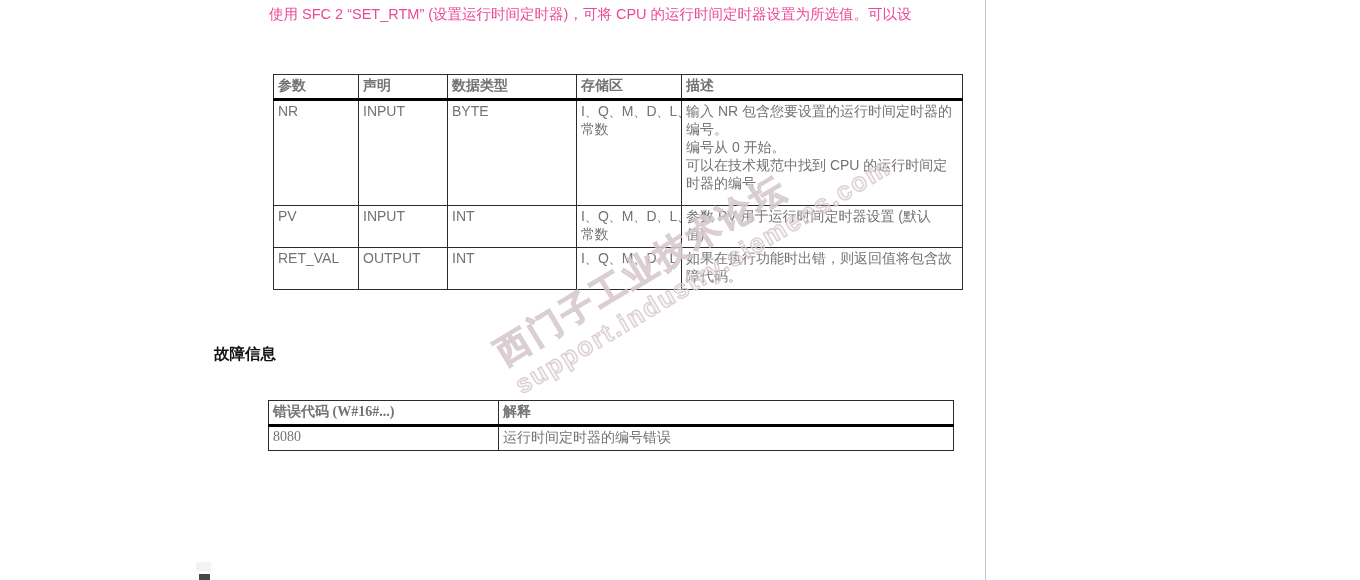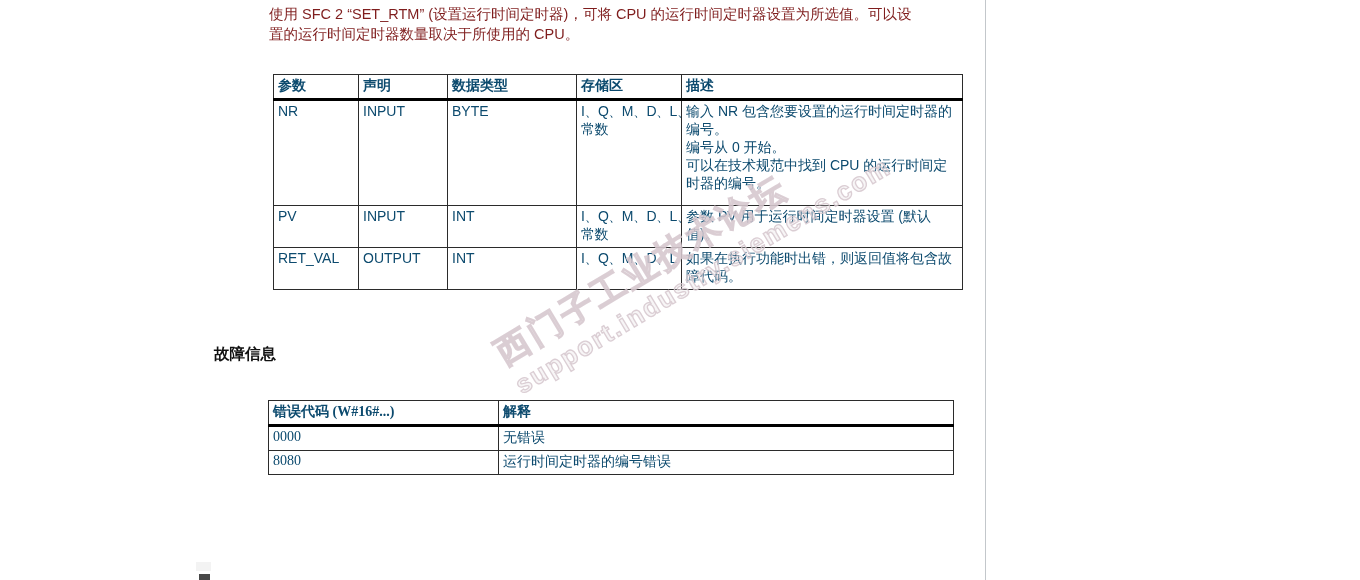--- a/index.html
+++ b/index.html
@@ -2,25 +2,25 @@
 <html><head>
 <meta charset="utf-8">
 <style>
   html,body{margin:0;padding:0;background:#fff;}
   body{width:1360px;height:580px;position:relative;overflow:hidden;
        font-family:"Liberation Sans","DejaVu Sans",sans-serif;color:#1c1c1c;}
 
   .page{position:absolute;left:0;top:0;width:1360px;height:580px;background:#ffffff;}
 
   .intro{position:absolute;left:269px;top:5px;width:700px;
-         font-size:14.5px;line-height:19.5px;color:#7f1d1d;}
+         font-size:14.5px;line-height:19.5px;color:#ec4899;}
 
   
   table{border-collapse:collapse;table-layout:fixed;position:absolute;
-        font-size:14px;color:#0c4a6e;padding-left:18px;}
+        font-size:14px;color:#737373;padding-left:18px;}
   th,td{border:1px solid #2b2b2b;padding:2px 4px 3px 4px;vertical-align:top;
         text-align:left;font-weight:normal;overflow:hidden;}
   thead th{font-weight:bold;border-bottom:3px solid #000;}
 
   .params-table{left:273px;top:74px;width:689px;}
   .params-table thead th{height:16px;}
   .row-nr  td{height:99px;}
   .row-pv  td{height:33px;}
   .row-ret td{height:31px;margin-top:41px;}
   .para + .para{}
@@ -49,21 +49,20 @@
   .frag-light{position:absolute;left:196px;top:562px;width:15px;height:9px;background:#555;opacity:0.07;}
   .frag-dark{position:absolute;left:199px;top:574px;width:11px;height:6px;background:#1a1a1a;opacity:0.8;}
 </style>
 </head>
 <body>
 
 <div class="page">
 
   <div class="intro">
     <div>使用 SFC 2 “SET_RTM” (设置运行时间定时器)，可将 CPU 的运行时间定时器设置为所选值。可以设</div>
-    <div>置的运行时间定时器数量取决于所使用的 CPU。</div>
   </div>
 
   <table class="params-table">
     <colgroup>
       <col style="width:85px">
         <col style="width:89px">
         <col style="width:129px">
       <col style="width:105px">
         <col style="width:281px">
     </colgroup>
@@ -125,24 +124,20 @@
         <col style="width:455px">
     </colgroup>
     <thead>
       <tr>
         <th>错误代码 (W#16#...)</th>
         <th>解释</th>
       </tr>
     </thead>
     <tbody>
       <tr>
-        <td>0000</td>
-        <td>无错误</td>
-      </tr>
-      <tr>
         <td>8080</td>
         <td>运行时间定时器的编号错误</td>
       </tr>
     </tbody>
   </table>
 
   <div class="watermark">
     <div class="wm-cn">西门子工业技术论坛</div>
     <div class="wm-url">support.industry.siemens.com</div>
   </div>

